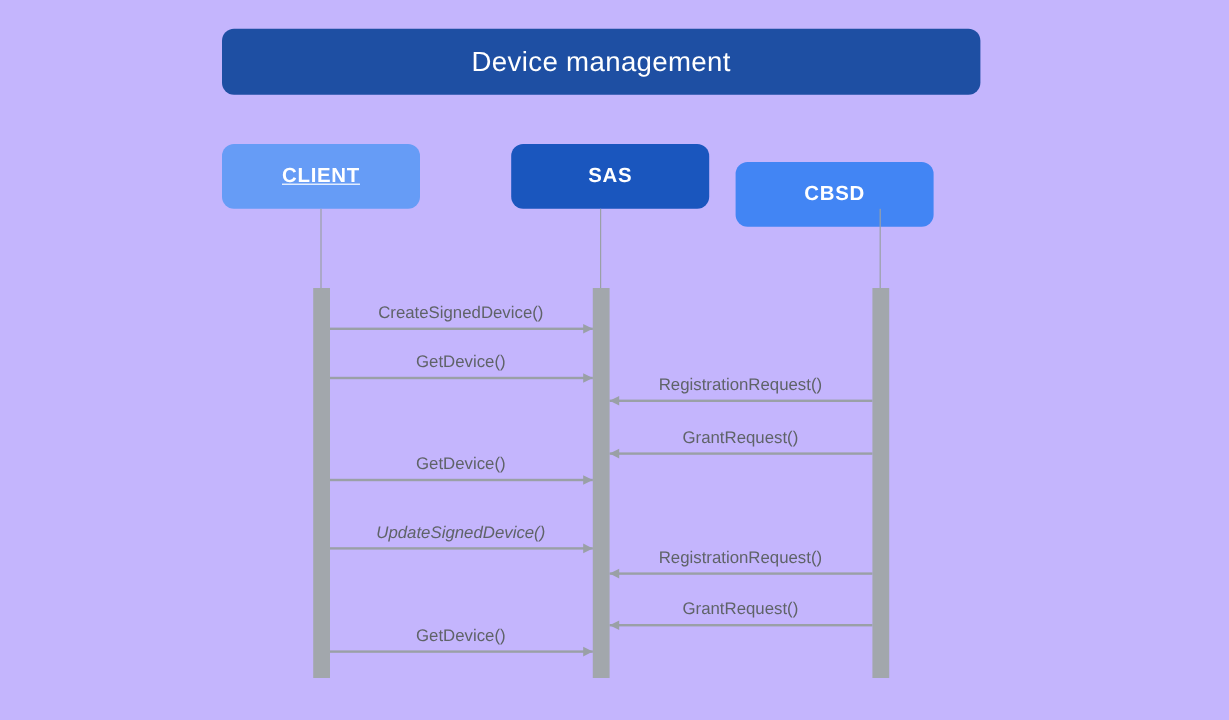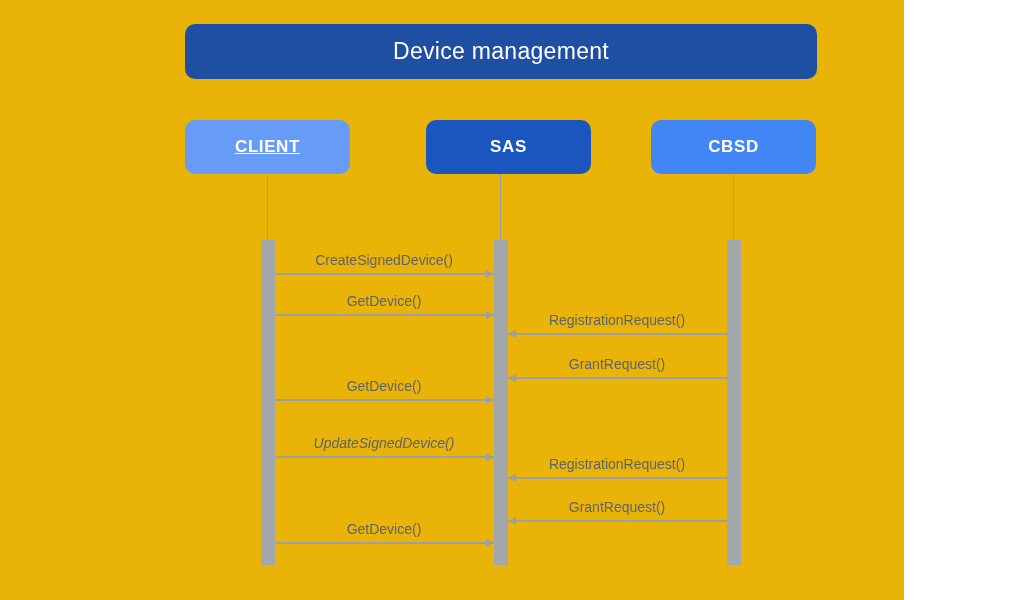--- a/index.html
+++ b/index.html
@@ -2,23 +2,23 @@
 <html><head>
 <meta charset="utf-8">
 <style>
   html, body {
     margin: 0;
     padding: 0;
     background: #ffffff;
   }
   .canvas {
     position: relative;
-    width: 904px;
+    width: 1024px;
     height: 600px;
-    background: #eab308;
+    background: #c4b5fd;
     font-family: "Liberation Sans", sans-serif;
     overflow: hidden;
   }
   .title-bar {
     position: absolute;
     left: 185px;
     top: 24px;
     width: 632px;
     height: 55px;
     border-radius: 10px;
@@ -81,21 +81,21 @@
   <div class="actor-box" style="left: 185px; background: rgb(102, 156, 246); text-decoration: underline;">
     <span class="actor-label">CLIENT</span>
   </div>
 <div class="lifeline" style="left: 267px; top: 174px; height: 66px; background: rgb(154, 160, 166);"></div>
     <div class="activation-bar" style="left: 260.5px; top: 240px; height: 325px; background: rgb(162, 167, 172);"></div>
   <div class="actor-box" style="left: 426px; background: rgb(26, 86, 190);">
     <span class="actor-label">SAS</span>
   </div>
 <div class="lifeline" style="left: 500px; top: 174px; height: 66px; background: rgb(154, 160, 166);"></div>
     <div class="activation-bar" style="left: 493.5px; top: 240px; height: 325px; background: rgb(162, 167, 172);"></div>
-  <div class="actor-box" style="left: 651px; background: rgb(66, 133, 244);">
+  <div class="actor-box" style="left: 613px; background: rgb(66, 133, 244); margin-top: 15px;">
     <span class="actor-label">CBSD</span>
   </div>
 <div class="lifeline" style="left: 733px; top: 174px; height: 66px; background: rgb(154, 160, 166);"></div>
     <div class="activation-bar" style="left: 726.5px; top: 240px; height: 325px; background: rgb(162, 167, 172);"></div>
   <div class="message">
     <span class="msg-label" style="left: 384px; top: 253px; color: rgb(95, 99, 104);">CreateSignedDevice()</span>
     <span class="msg-line" style="left: 274.5px; width: 219px; top: 273px; background: rgb(154, 160, 166);"></span>
     <span class="arrow-head" style="top: 269.75px; left: 485.5px; border-left: 8px solid rgb(154, 160, 166);"></span>
   </div>
 

